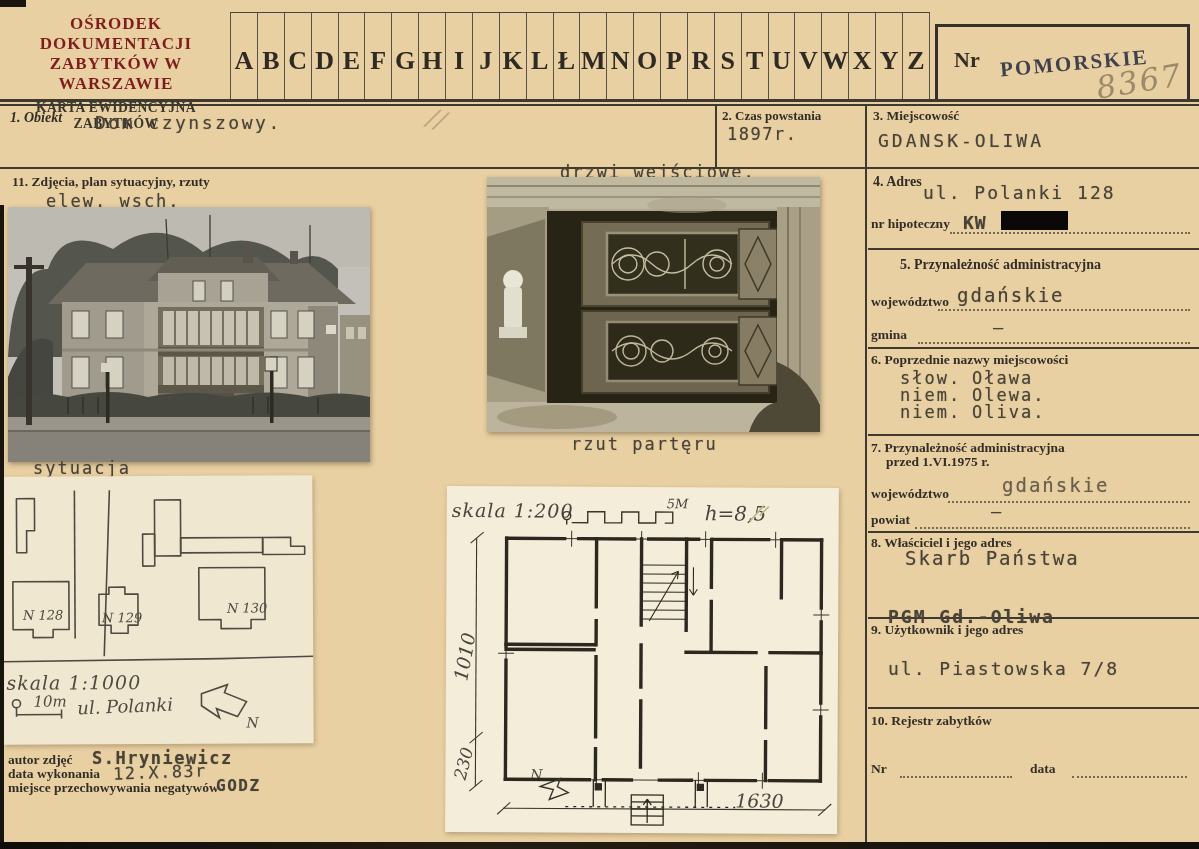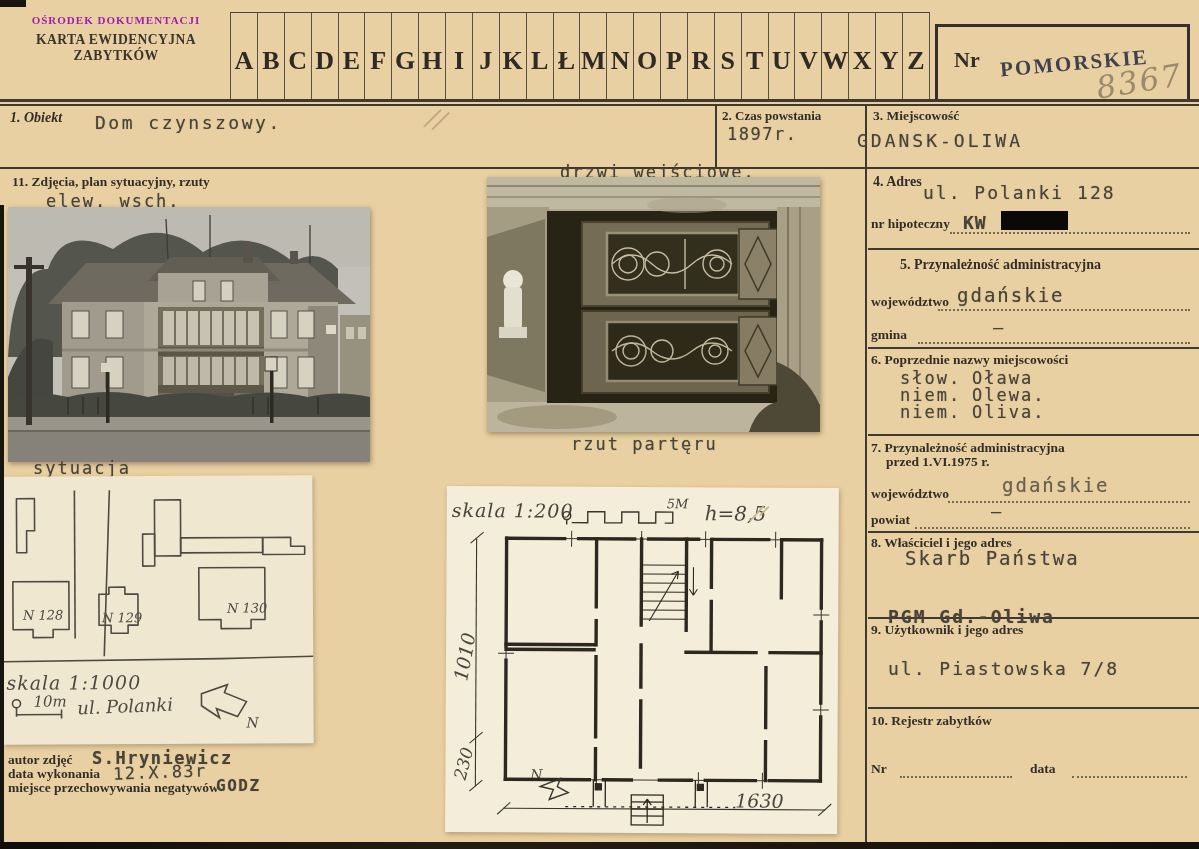--- a/index.html
+++ b/index.html
@@ -9,21 +9,21 @@
   .edge{position:absolute;background:#18140e;pointer-events:none;}
   
   .lbl{position:absolute;font-family:"Liberation Serif",serif;font-weight:700;color:#322e27;}
   .typed{position:absolute;font-family:"DejaVu Sans Mono",monospace;color:#474338;
          text-shadow:0 0 1px rgba(70,62,48,.45);white-space:nowrap;}
   .hline{position:absolute;background:#3e3a30;height:2px;}
   .vline{position:absolute;background:#3e3a30;width:2px;}
   .dots{position:absolute;height:2px;border-bottom:2px dotted rgba(88,80,64,.8);}
   
   .org-box{position:absolute;left:6px;top:14px;width:220px;height:84px;text-align:center;}
-  .org-box .l1{font-size:11px;font-weight:700;letter-spacing:1px;color:#a21caf;}
+  .org-box .l1{font-size:17px;font-weight:700;letter-spacing:1px;color:#7f1d1d;}
   .org-box .l2{font-size:13.6px;font-weight:700;letter-spacing:.4px;color:#3a362e;margin-top:1px;}
   .alpha{position:absolute;left:230px;top:12px;width:700px;height:87px;display:flex;
          border-top:1.5px solid #4a453c;}
   .alpha .cell{flex:1;border-right:1.5px solid #565147;display:flex;align-items:center;justify-content:center;
          font-family:"Liberation Serif",serif;font-size:26px;font-weight:600;color:#2f2b24;padding-top:8px;}
   .alpha .cell:first-child{border-left:1.5px solid #565147;}
   .nr-box{position:absolute;left:935px;top:24px;width:249px;height:72px;border:3px solid #35312a;}
   .stamp{position:absolute;left:62px;top:24px;font-family:"Liberation Serif",serif;font-weight:700;
          font-size:21px;letter-spacing:2px;color:#2d3346;transform:rotate(-5deg);opacity:.9;}
   .pencil-num{position:absolute;left:158px;top:36px;font-family:"DejaVu Serif",serif;font-style:italic;
@@ -35,20 +35,21 @@
          font-style:italic;}
   svg text{user-select:none;}
 </style>
 </head>
 <body>
 
 <div class="stage">
 
   <div class="org-box">
     <div class="l1">OŚRODEK DOKUMENTACJI</div>
+    <div class="l1">ZABYTKÓW W WARSZAWIE</div>
     <div class="l2" style="margin-top:6px;">KARTA EWIDENCYJNA ZABYTKÓW</div>
   </div>
 
   <div class="alpha">
     <div class="cell">A</div>
     <div class="cell">B</div>
     <div class="cell">C</div>
     <div class="cell">D</div>
     <div class="cell">E</div>
     <div class="cell">F</div>
@@ -86,21 +87,21 @@
   <span class="lbl" style="left:10px;top:110px;font-size:14px;font-style:italic;">1. Obiekt</span>
   <span class="typed" style="left:95px;top:112px;font-size:18px;letter-spacing:2.5px;">Dom czynszowy.</span>
   <span class="pencil-mark" style="left:428px;top:104px;font-size:26px;transform:rotate(18deg);">//</span>
 
   <div class="vline" style="left:715px;top:104px;height:64px;"></div>
   <span class="lbl" style="left:722px;top:108px;font-size:13px;">2. Czas powstania</span>
   <span class="typed" style="left:727px;top:124px;font-size:17px;letter-spacing:1.5px;">1897r.</span>
 
   <div class="vline" style="left:865px;top:104px;height:745px;"></div>
   <span class="lbl" style="left:873px;top:108px;font-size:13.5px;">3. Miejscowość</span>
-  <span class="typed" style="left:857px;top:130px;font-size:18px;letter-spacing:3px;">GDANSK-OLIWA</span>
+  <span class="typed" style="left:878px;top:130px;font-size:18px;letter-spacing:3px;">GDANSK-OLIWA</span>
 
   <div class="hline" style="left:0;top:167px;width:1199px;height:2px;"></div>
 
   <span class="lbl" style="left:12px;top:174px;font-size:13.5px;">11. Zdjęcia, plan sytuacyjny, rzuty</span>
   <span class="typed" style="left:46px;top:191px;font-size:17px;letter-spacing:2px;">elew. wsch.</span>
 
   <div class="photo" style="left:8px;top:207px;width:362px;height:255px;">
     <svg width="362" height="255" viewBox="0 0 362 255">
       <rect width="362" height="255" fill="#c3c0b9"></rect>
       <rect width="362" height="60" fill="#bdbab2"></rect>

